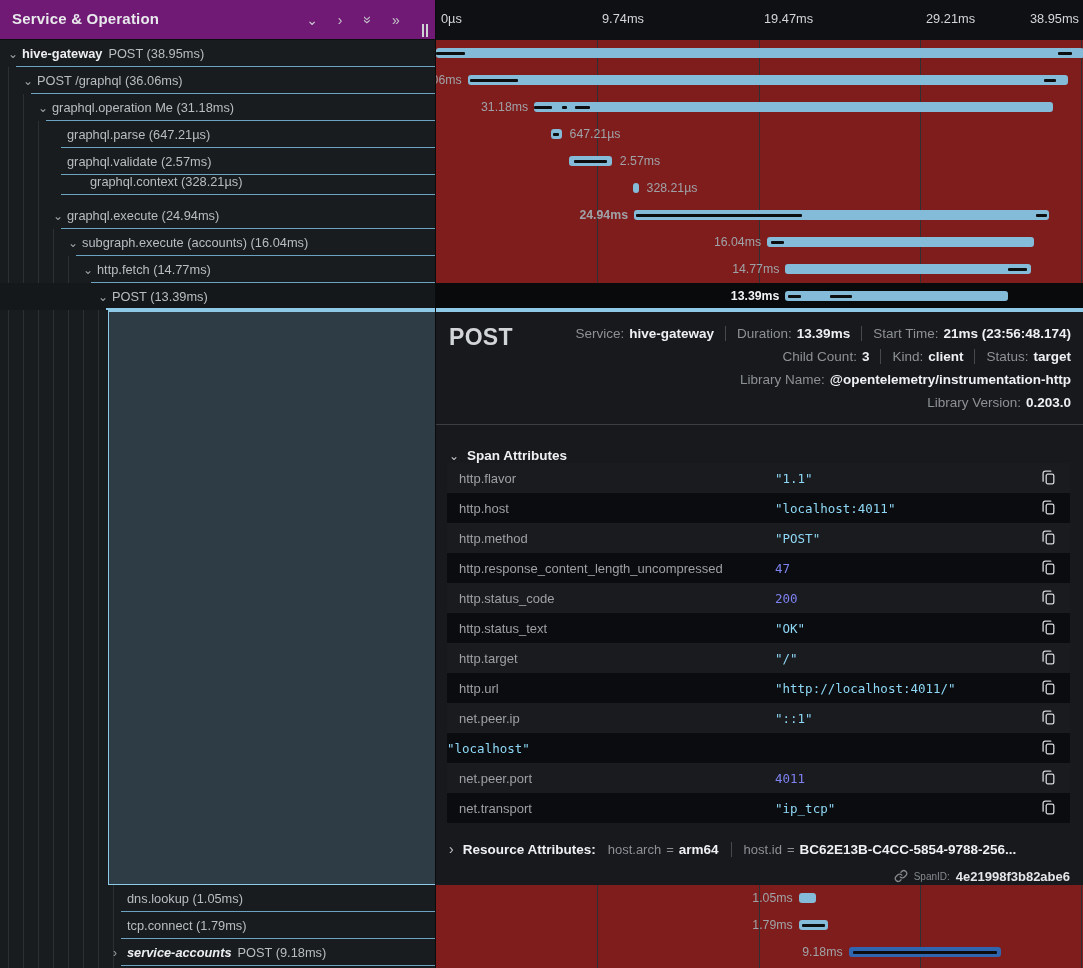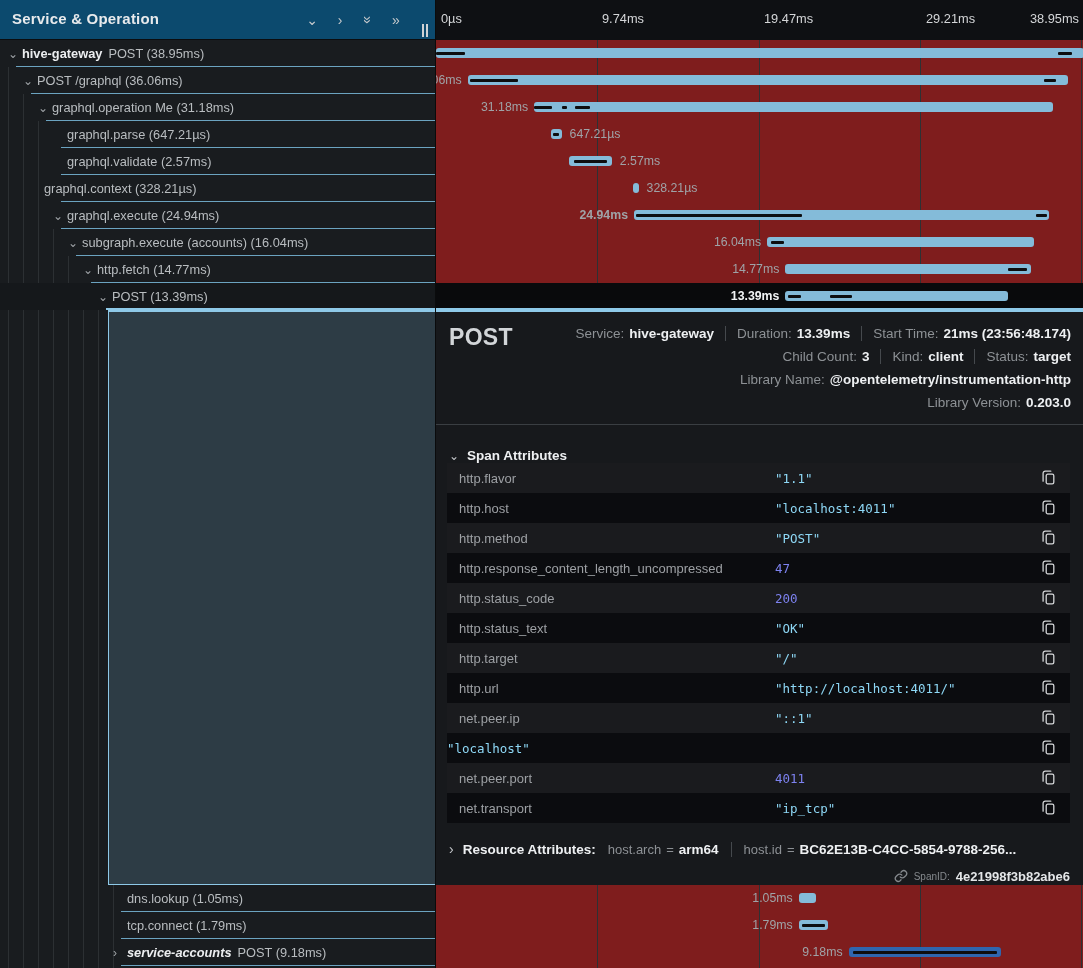--- a/index.html
+++ b/index.html
@@ -4,21 +4,21 @@
 <style>
   * { margin:0; padding:0; box-sizing:border-box; }
   html,body { width:1083px; height:968px; background:#0b0c0e; overflow:hidden;
     font-family:"Liberation Sans","DejaVu Sans",sans-serif; }
   #app { position:relative; width:1083px; height:968px; }
 
   
   .left-pane { position:absolute; left:0; top:0; width:435px; height:968px;
     background:#191c1f; overflow:hidden; }
   .left-header { position:absolute; left:0; top:0; width:435px; height:40px;
-    background:#0c4a6e; border-bottom:1px solid #0c0d0f; z-index:5; }
+    background:#701a75; border-bottom:1px solid #0c0d0f; z-index:5; }
   .lh-title { position:absolute; left:12px; top:10px; font-size:15px; font-weight:700;
     color:#e8eaec; letter-spacing:.2px; }
   .lh-icons { position:absolute; right:32px; top:0; height:40px; display:flex;
     align-items:center; gap:14px; }
   .hicon { color:#c7cacd; font-size:14px; line-height:1; cursor:pointer; width:14px;
     text-align:center; }
   .hicon.rot90 { transform:rotate(90deg); }
   .gripper { position:absolute; right:5px; bottom:2px; width:8px; height:13px;
     display:flex; gap:2px; cursor:col-resize; }
   .gripper i { display:block; width:2px; height:13px; background:#cfd2d5; }
@@ -138,21 +138,21 @@
         <div class="trow" style="top: 121px; padding-left: 53px;">
           <span class="chev"></span>
           <span class="op">graphql.parse (647.21µs)</span>
           <div class="uline" style="left: 61px;"></div>
         </div>
         <div class="trow" style="top: 148px; padding-left: 53px;">
           <span class="chev"></span>
           <span class="op">graphql.validate (2.57ms)</span>
           <div class="uline" style="left: 61px;"></div>
         </div>
-        <div class="trow" style="top: 175px; padding-left: 30px;">
+        <div class="trow" style="top: 168px; padding-left: 76px;">
           <span class="chev"></span>
           <span class="op">graphql.context (328.21µs)</span>
           <div class="uline" style="left: 61px;"></div>
         </div>
         <div class="trow" style="top: 202px; padding-left: 53px;">
           <span class="chev">⌄</span>
           <span class="op">graphql.execute (24.94ms)</span>
           <div class="uline" style="left: 61px;"></div>
         </div>
         <div class="trow" style="top: 229px; padding-left: 68px;">

